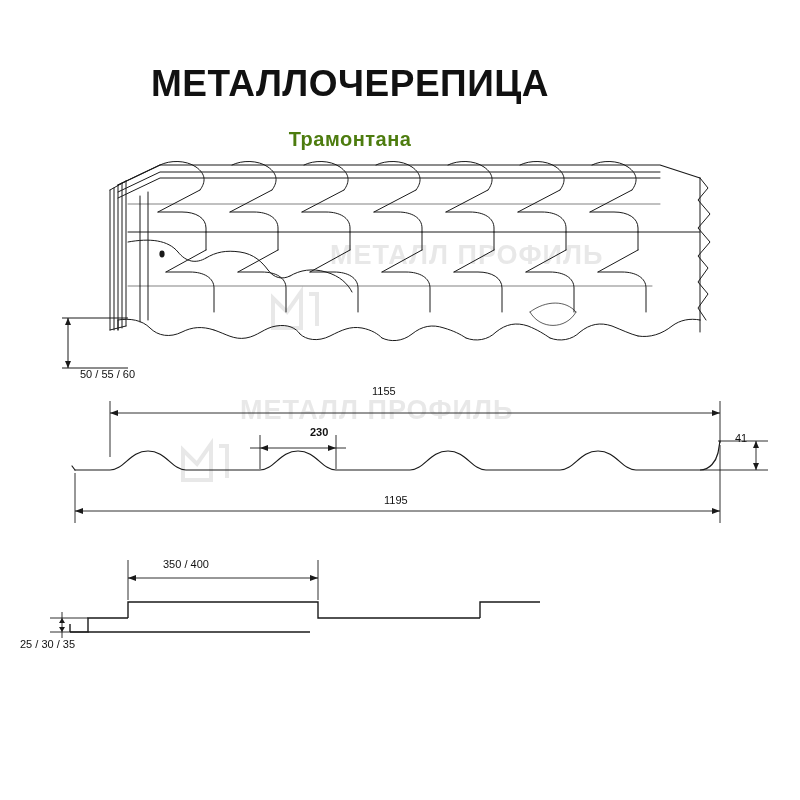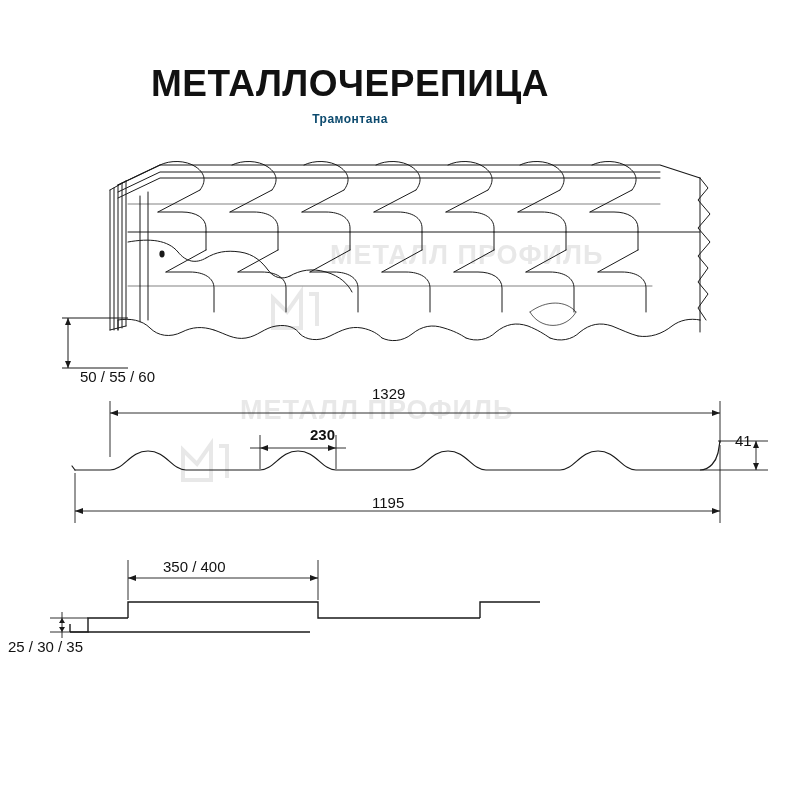--- a/index.html
+++ b/index.html
@@ -29,37 +29,37 @@
   }
   .main-title {
     font-size: 37px;
     font-weight: bold;
     letter-spacing: 0.5px;
     color: #111111;
     line-height: 44px;
     margin: 0;
   }
   .sub-title {
-    font-size: 12px;
+    font-size: 20px;
     font-weight: bold;
-    color: #0c4a6e;
+    color: #4d7c0f;
     letter-spacing: 0.5px;
-    margin-top: 6px;
+    margin-top: 22px;
   }
   svg {
     display: block;
   }
   .drawing {
     position: absolute;
     left: 0;
     top: 0;
   }
   .dim-label {
     position: absolute;
-    font-size: 15px;
+    font-size: 11px;
     color: #111111;
     white-space: nowrap;
   }
   .wm {
     position: absolute;
     font-size: 27px;
     font-weight: bold;
     color: #e8e8e8;
     letter-spacing: 1px;
     white-space: nowrap;
@@ -251,23 +251,23 @@
 
     <g stroke="#1a1a1a" stroke-width="0.9" fill="none">
       <line x1="718" y1="46" x2="768" y2="46"></line>
       <line x1="700" y1="75" x2="768" y2="75"></line>
       <line x1="756" y1="46" x2="756" y2="75"></line>
       <path d="M756 46 L753 53 L759 53 Z" fill="#1a1a1a" stroke="none"></path>
       <path d="M756 75 L753 68 L759 68 Z" fill="#1a1a1a" stroke="none"></path>
     </g>
   </svg>
 
-  <div class="dim-label" style="left:372px; top:385px;">1329</div>
+  <div class="dim-label" style="left:372px; top:385px;">1155</div>
   <div class="dim-label" style="left:310px; top:426px;font-weight:bold;">230</div>
-  <div class="dim-label" style="left:372px; top:494px;">1195</div>
+  <div class="dim-label" style="left:384px; top:494px;">1195</div>
   <div class="dim-label" style="left:735px; top:432px;">41</div>
 
   <svg class="drawing" width="800" height="160" style="top:560px; left:0;">
     <g fill="none" stroke="#1a1a1a" stroke-width="1.4" stroke-linejoin="miter" stroke-linecap="butt">
 
       <path d="M70 72 L88 72 L88 58 L128 58"></path>
       <path d="M128 58 L128 42 L318 42 L318 58 L480 58"></path>
       <path d="M480 58 L480 42 L540 42"></path>
       <path d="M70 72 L70 64"></path>
       <path d="M88 72 L310 72"></path>
@@ -284,15 +284,15 @@
     <g stroke="#1a1a1a" stroke-width="0.9" fill="none">
       <line x1="50" y1="58" x2="88" y2="58"></line>
       <line x1="50" y1="72" x2="88" y2="72"></line>
       <line x1="62" y1="52" x2="62" y2="78"></line>
       <path d="M62 58 L59 63 L65 63 Z" fill="#1a1a1a" stroke="none"></path>
       <path d="M62 72 L59 67 L65 67 Z" fill="#1a1a1a" stroke="none"></path>
     </g>
   </svg>
 
   <div class="dim-label" style="left:163px; top:558px;">350 / 400</div>
-  <div class="dim-label" style="left:8px; top:638px;">25 / 30 / 35</div>
+  <div class="dim-label" style="left:20px; top:638px;">25 / 30 / 35</div>
 
 </div>
 
 </body></html>

